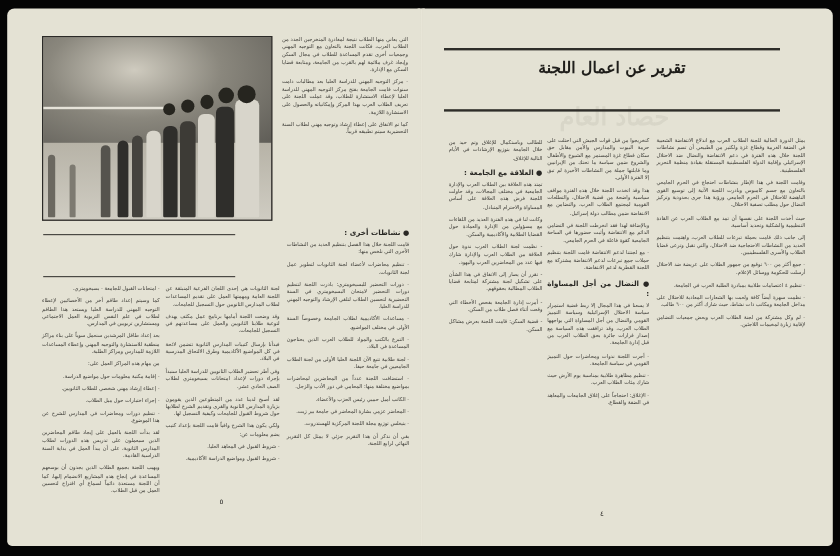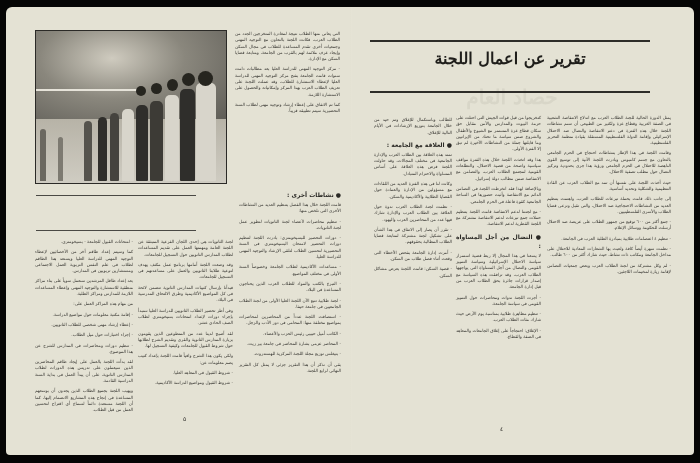--- a/index.html
+++ b/index.html
@@ -100,21 +100,21 @@
     <p>بقي أن نذكر أن هذا التقرير جزئي لا يمثل كل التقرير النهائي لرابع اللجنة.</p>
   </div>
 
   <div class="pagenum" style="left:177px; top:408px;">٥</div>
 </div>
 
 <div class="page right">
   <div class="ghost" style="left:60px; top:78px; font-size:20px; width:200px; text-align:center;">حصاد العام</div>
 
   <div class="rule" style="left:18px; top:33px; width:280px;"></div>
-  <div class="title" style="left:18px; top:42px; width:280px; font-size:16px;">تقرير عن اعمال اللجنة</div>
+  <div class="title" style="left:18px; top:42px; width:280px; font-size:13px;">تقرير عن اعمال اللجنة</div>
   <div class="rule" style="left:18px; top:84px; width:280px;"></div>
 
   <div class="col" style="left:195px; top:108px; width:124px;">
     <p>يمثل الدورة الحالية للجنة الطلاب العرب مع اندلاع الانتفاضة الشعبية في الضفة الغربية وقطاع غزة ولكثير من الطبيعي أن تسم نشاطات اللجنة خلال هذه الفترة في دعم الانتفاضة والنضال ضد الاحتلال الإسرائيلي وإقامة الدولة الفلسطينية المستقلة بقيادة منظمة التحرير الفلسطينية.</p>
     <p>وقامت اللجنة في هذا الإطار بنشاطات احتجاج في الحرم الجامعي بالتعاون مع جسم كامبوس وبادرت اللجنة الآتية إلى توسيع القوى الناهضة للاحتلال في الحرم الجامعي ورؤية هذا جرى بحدودية وتركيز النضال حول مطلب تصفية الاحتلال.</p>
     <p>حيث أخذت اللجنة على نفسها أن تمد مع الطلاب العرب عن القادة التنظيمية والشكلية وتحديد أساسية.</p>
     <p>إلى جانب ذلك قامت بحملة تبرعات للطلاب العرب، واهتمت بتنظيم العديد من النشاطات الاحتجاجية ضد الاحتلال، والتي تقبل وترعى قضايا الطلاب والأسرى الفلسطينيين.</p>
     <p>- جمع أكثر من ٦٠٠ توقيع من جمهور الطلاب على عريضة ضد الاحتلال أرسلت للحكومة ووسائل الإعلام.</p>
     <p>- تنظيم ٤ اعتصامات طلابية بمبادرة الطلبة العرب في الجامعة.</p>
     <p>- نظمت سهرة أيضاً كافة ولعبت بها الشعارات المعادية للاحتلال على مداخل الجامعة ومكاتب ذات نشاط، حيث شارك أكثر من ٦٠٠ طالب.</p>

